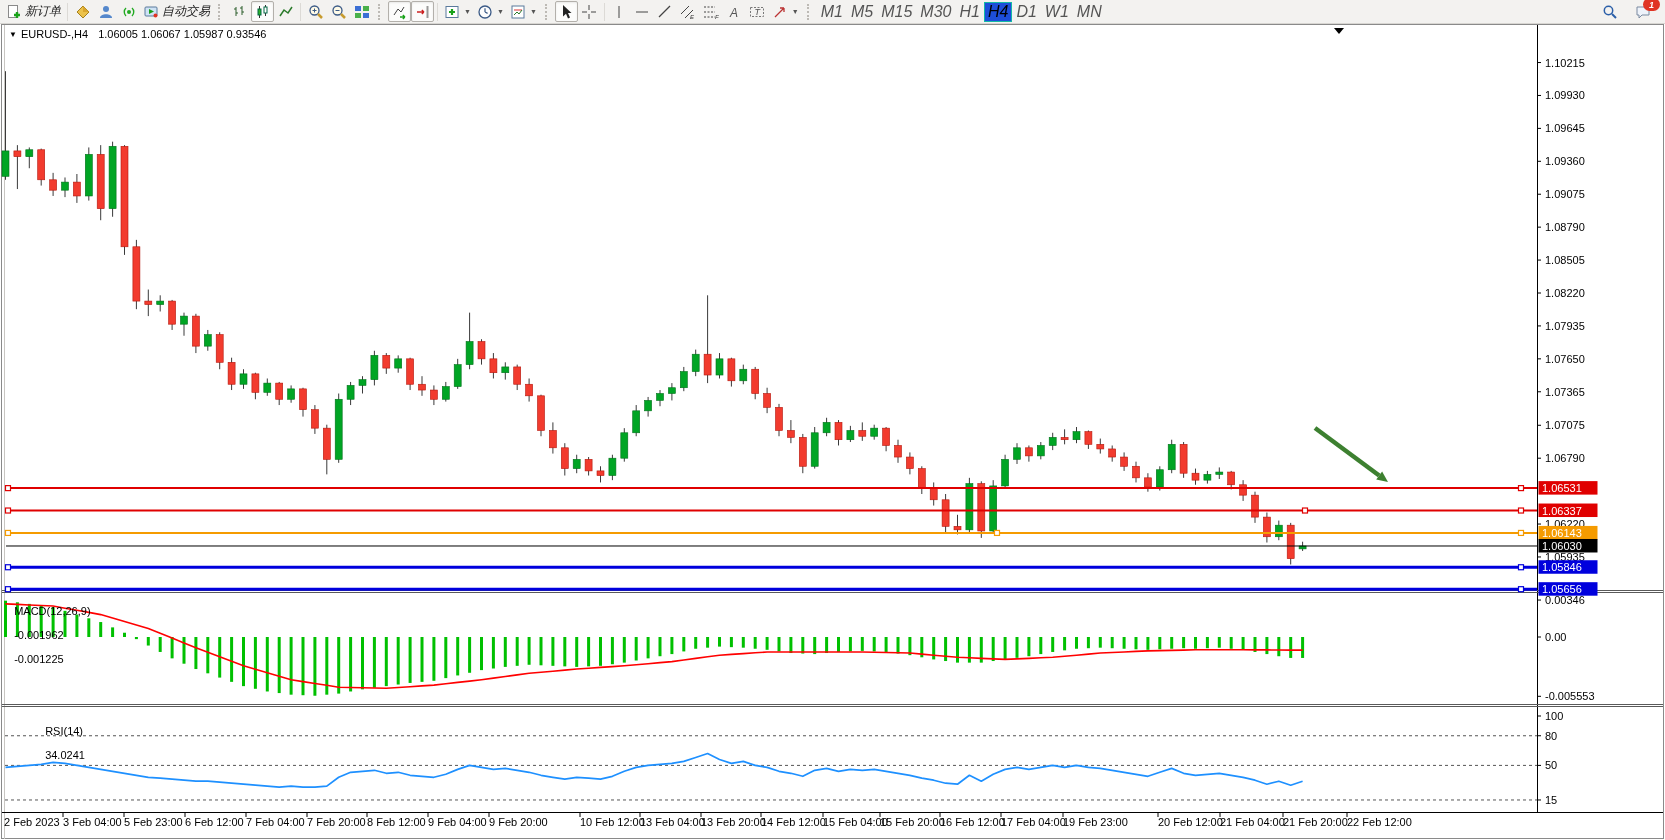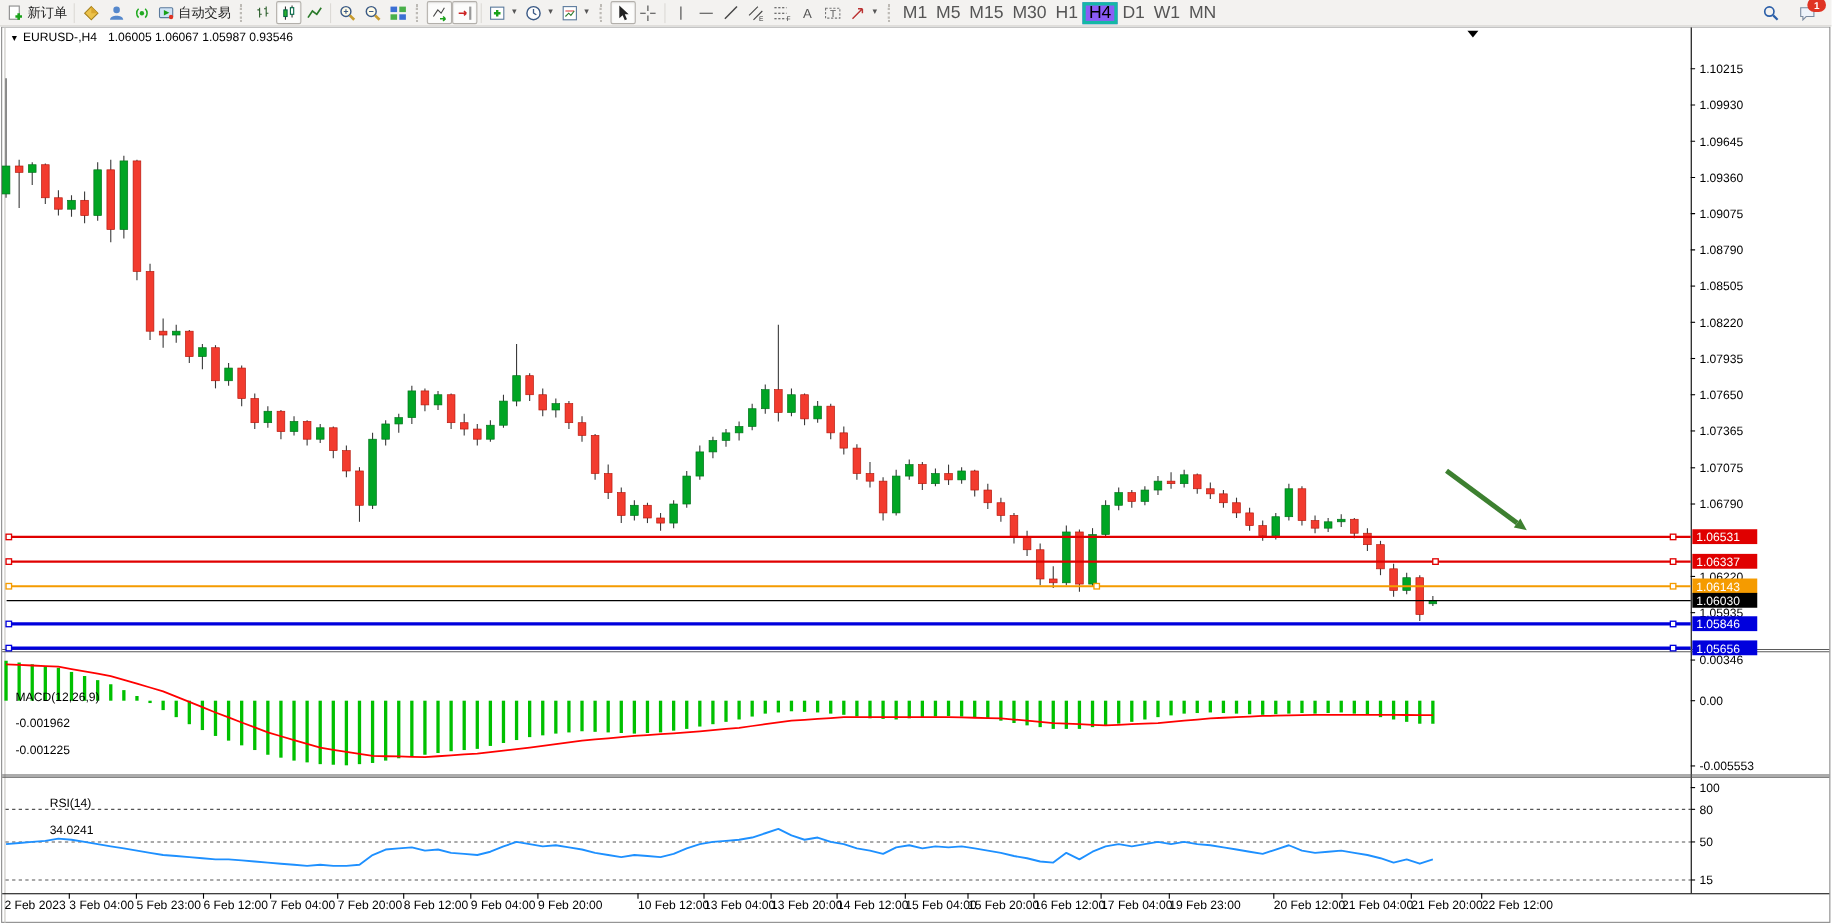--- a/index.html
+++ b/index.html
@@ -1,34 +1,34 @@
 <!DOCTYPE html>
 <html><head>
 <meta charset="utf-8">
 <style>
   html,body{margin:0;padding:0;}
   body{width:1665px;height:840px;overflow:hidden;position:relative;background:#ffffff;
        font-family:"Liberation Sans",sans-serif;}
   
   .toolbar{position:absolute;top:0;left:0;width:1665px;height:24px;background:#f3f2f0;
            border-bottom:1px solid #d8d6d2;display:flex;align-items:center;padding:0 3px;
-           box-sizing:border-box;z-index:10;}
+           box-sizing:border-box;z-index:10;font-style:italic;}
   .tb-btn{height:21px;min-width:23px;display:flex;align-items:center;justify-content:center;
           border:1px solid transparent;background:transparent;font-size:12px;color:#222;
           padding:0 2px;gap:3px;border-radius:2px;box-sizing:border-box;}
   .tb-btn.pressed{border:1px solid #b3b0ab;background:#fcfcfb;box-shadow:inset 0 1px 2px rgba(0,0,0,.08);}
   .tb-label{font-size:12px;color:#222;white-space:nowrap;}
   .grip{width:3px;height:16px;border-left:2px dotted #bdbab5;margin:0 5px;}
   .sep{width:1px;height:18px;background:#dcdad6;margin:0 3px;}
   .dd{font-size:7px;color:#555;margin-left:1px;}
   .ic{width:16px;height:16px;display:block;}
   .tf-group{display:flex;align-items:center;}
   .tf-btn{height:20px;min-width:27px;font-size:16px;color:#555;display:flex;align-items:center;
           justify-content:center;border:1px solid transparent;padding:0 3px;box-sizing:border-box;}
-  .tf-btn.active{border:3px solid #14b8a6;background:#8b5cf6;color:#000;}
+  .tf-btn.active{border:1px solid #14b8a6;background:#1d4ed8;color:#000;}
   .tb-right{margin-left:auto;display:flex;align-items:center;gap:10px;padding-right:8px;}
   .chat-wrap{position:relative;}
   .chat-badge{position:absolute;top:-4px;right:-7px;min-width:13px;height:13px;border-radius:8px;
               background:#e03423;color:#fff;font-size:9px;display:flex;align-items:center;
               justify-content:center;padding:0 2px;font-weight:bold;}
   
   #chart-svg{position:absolute;top:24px;left:0;}
   .overlay{position:absolute;font-size:11px;color:#000;white-space:pre;z-index:3;}
   .oct{font-size:8px;color:#000;margin-right:4px;}
 </style>
@@ -704,21 +704,21 @@
     <polygon points="1334,4 1344,4 1339,10" fill="#000"></polygon>
   </svg>
 
 <div class="overlay" style="top:28px;left:9px;display:flex;align-items:center;">
   <span class="oct">▼</span>
   <span>EURUSD-,H4</span>
   <span style="width:10px"></span>
   <span>1.06005 1.06067 1.05987 0.93546</span>
 </div>
 
-<div class="overlay" style="top:616px;left:8px;">
+<div class="overlay" style="top:593px;left:8px;">
   <span>MACD(12,26,9)</span>
   <span> </span>
   <span>-0.001962</span>
   <span> </span>
   <span>-0.001225</span>
 </div>
 
 <div class="overlay" style="top:713px;left:8px;margin-left:31px;">
   <span>RSI(14)</span>
   <span> </span>

